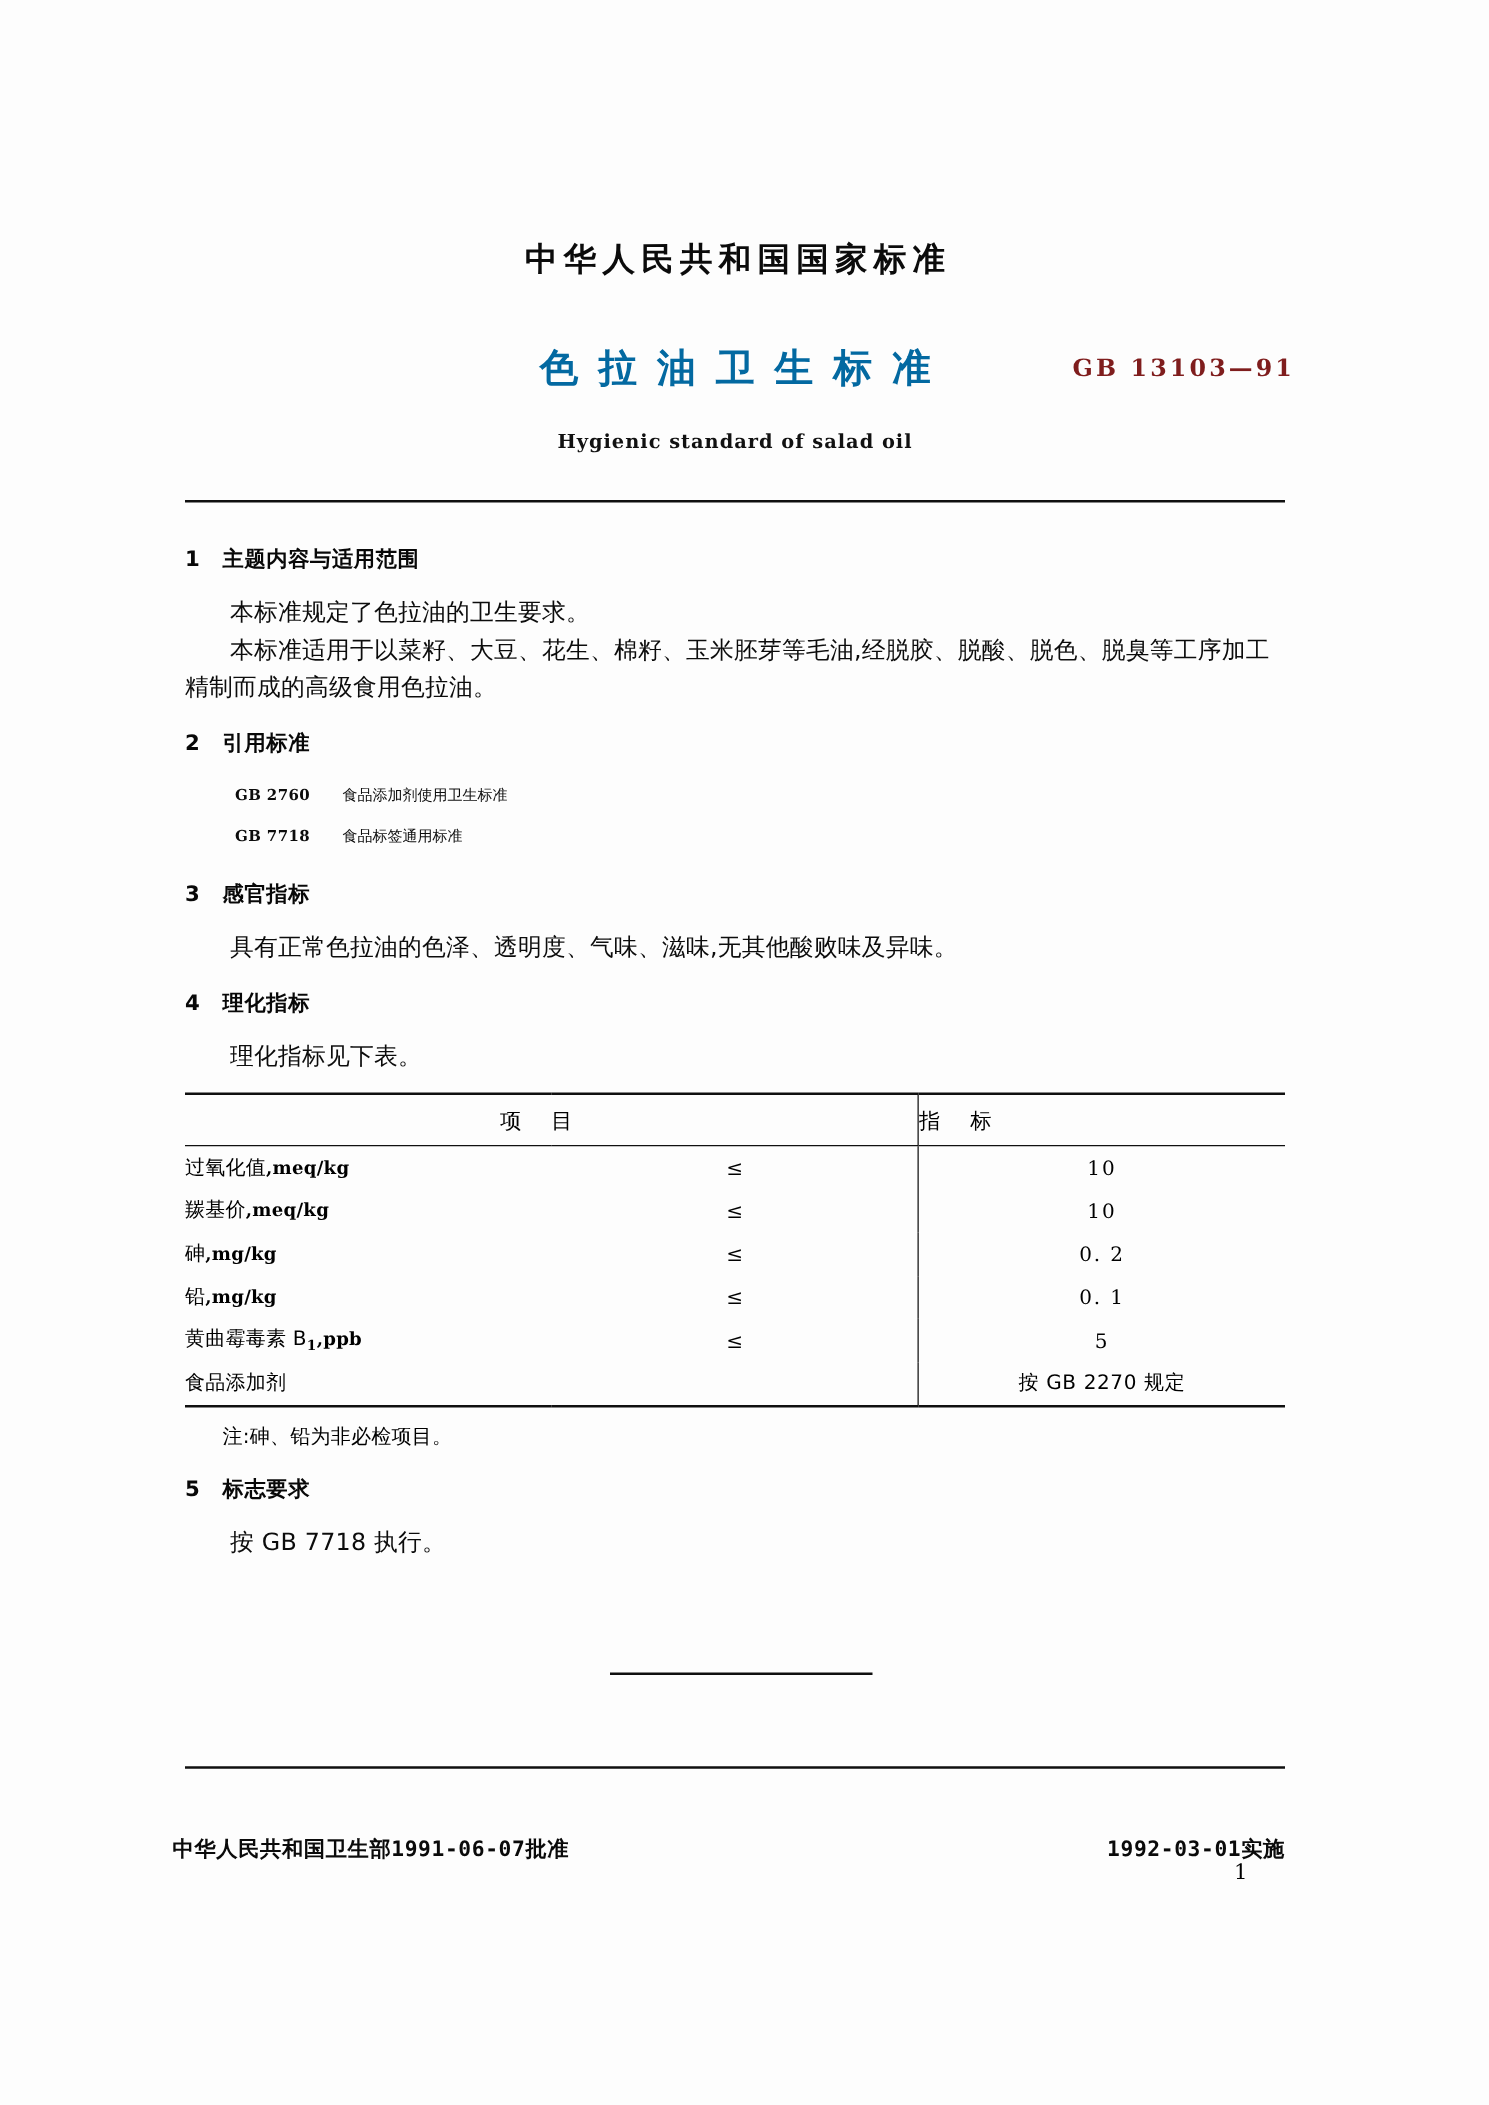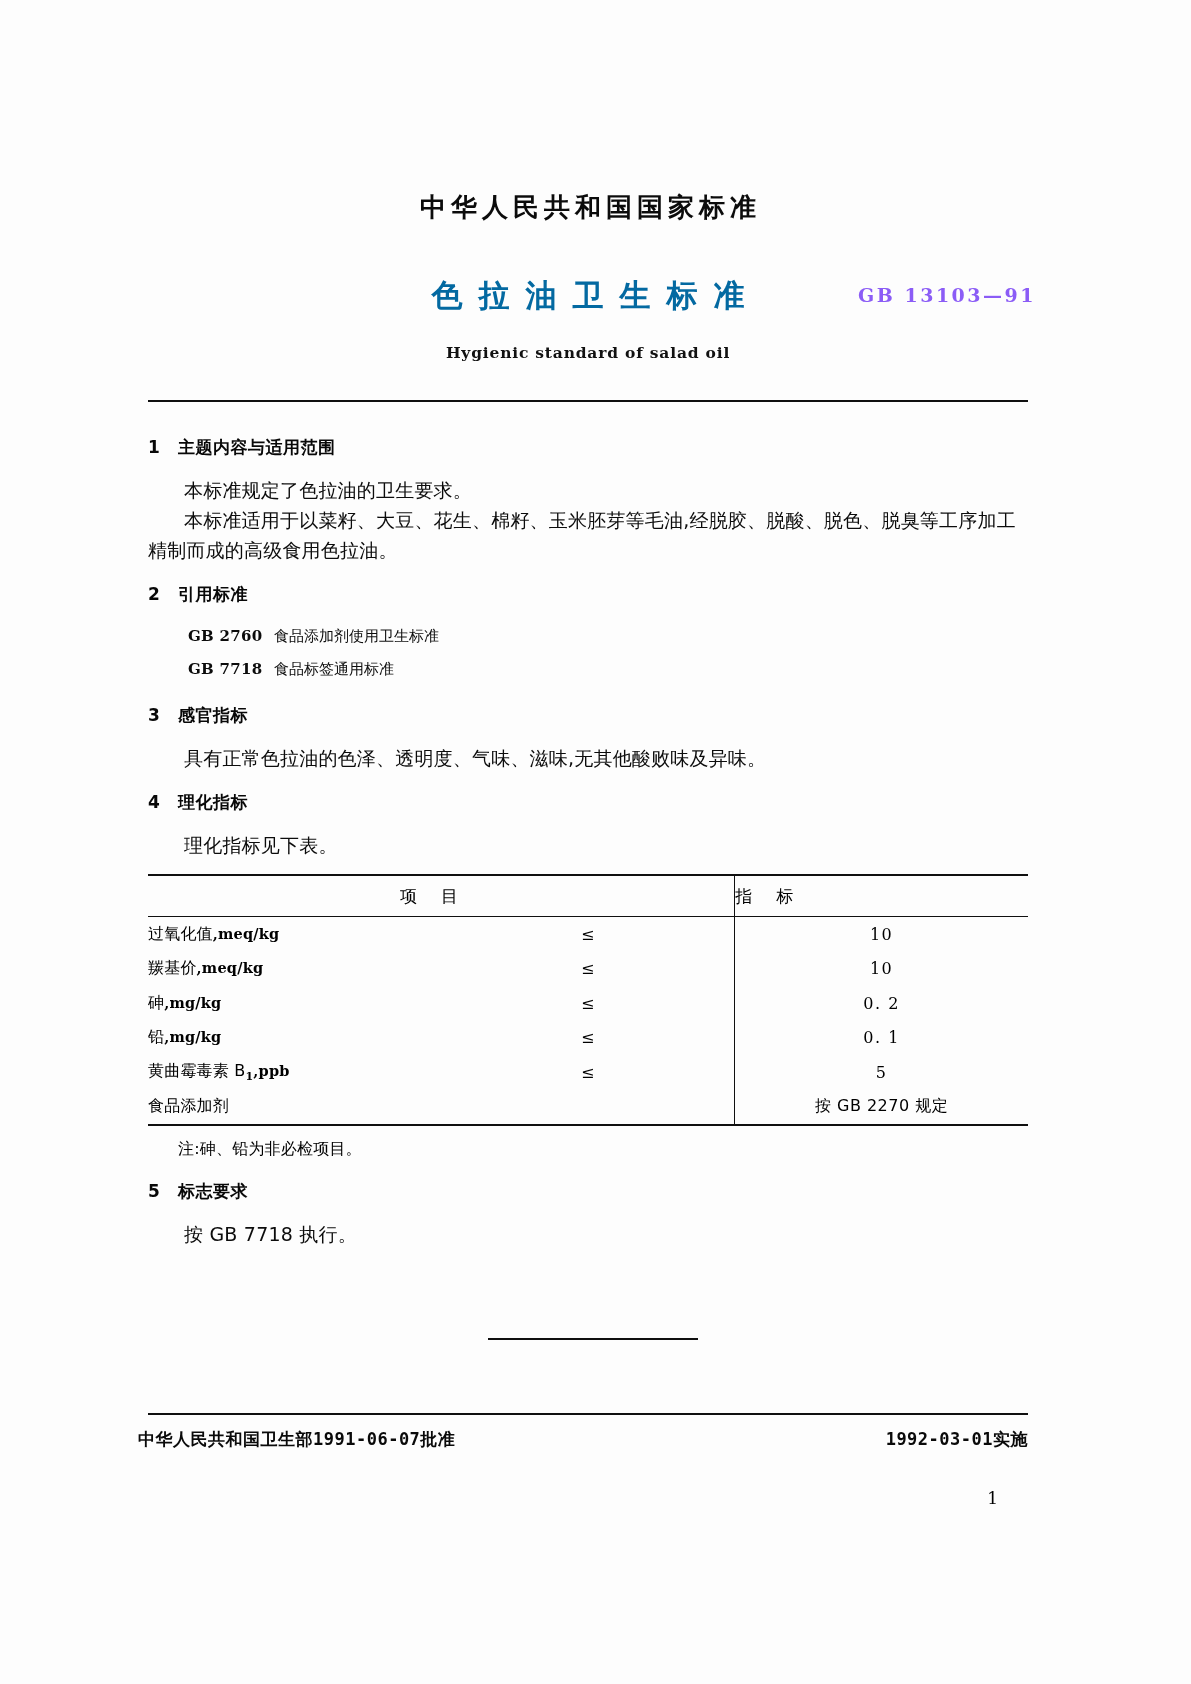--- a/index.html
+++ b/index.html
@@ -58,21 +58,21 @@
   }
   .std-number {
     position: absolute;
     right: -8px;
     top: 11px;
     font-family: "DejaVu Serif", "Liberation Serif", serif;
     font-weight: bold;
     font-size: 19px;
     letter-spacing: 2.5px;
     white-space: nowrap;
-    color: #8b5cf6;
+    color: #7f1d1d;
   }
   .en-title {
     text-align: center;
     margin-top: 26px;
     font-family: "DejaVu Serif", "Liberation Serif", serif;
     font-weight: bold;
     font-size: 15.5px;
     letter-spacing: 0.8px;
     color: #111;
   }
@@ -113,21 +113,21 @@
   }
   .indent {
     text-indent: 36px;
   }
   .sp-14 { height: 14px; }
   .sp-16 { height: 16px; }
   .sp-18 { height: 18px; }
   .sp-20 { height: 20px; }
 
   .ref-line {
-    font-size: 15px;
+    font-size: 12px;
     line-height: 33px;
     padding-left: 40px;
     color: #0c0c0c;
   }
   .ref-code {
     font-family: "DejaVu Serif", "Liberation Serif", serif;
     font-weight: bold;
     display: inline-block;
     min-width: 86px;
     letter-spacing: 0.3px;
@@ -224,21 +224,21 @@
   .footer-rule {
     position: absolute;
     left: 0;
     top: 1413px;
     width: 880px;
     border-top: 2.4px solid #101010;
   }
   .footer {
     position: absolute;
     left: -10px;
-    top: 1428px;
+    top: 1468px;
     width: 890px;
     display: flex;
     justify-content: space-between;
     align-items: baseline;
     font-weight: bold;
     font-size: 18px;
     letter-spacing: 1px;
     color: #0a0a0a;
   }
   .footer .mono {

